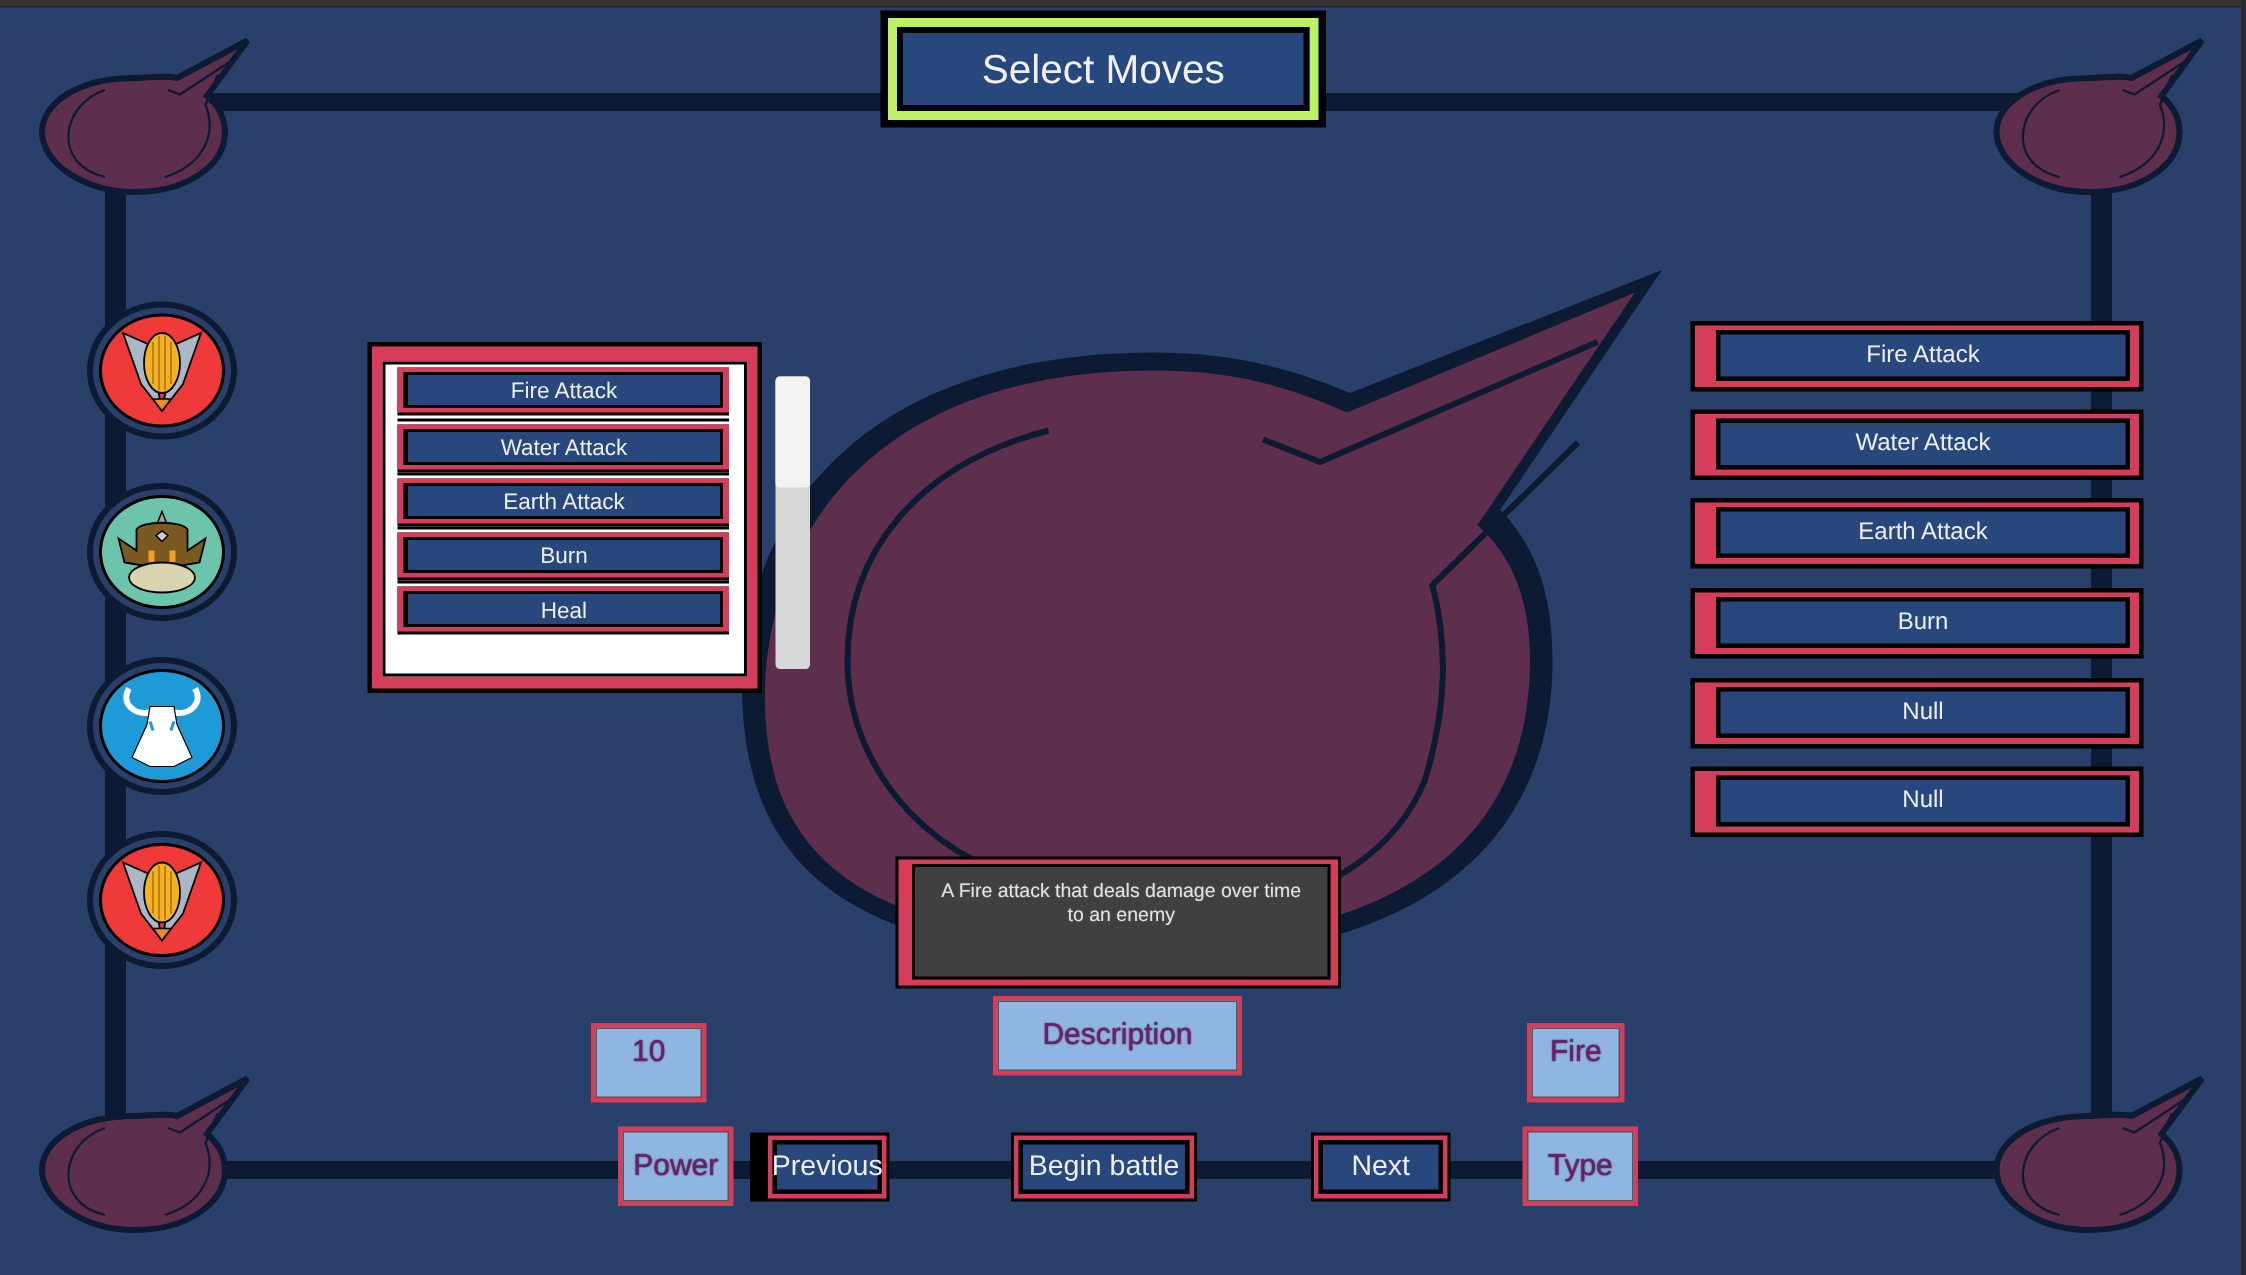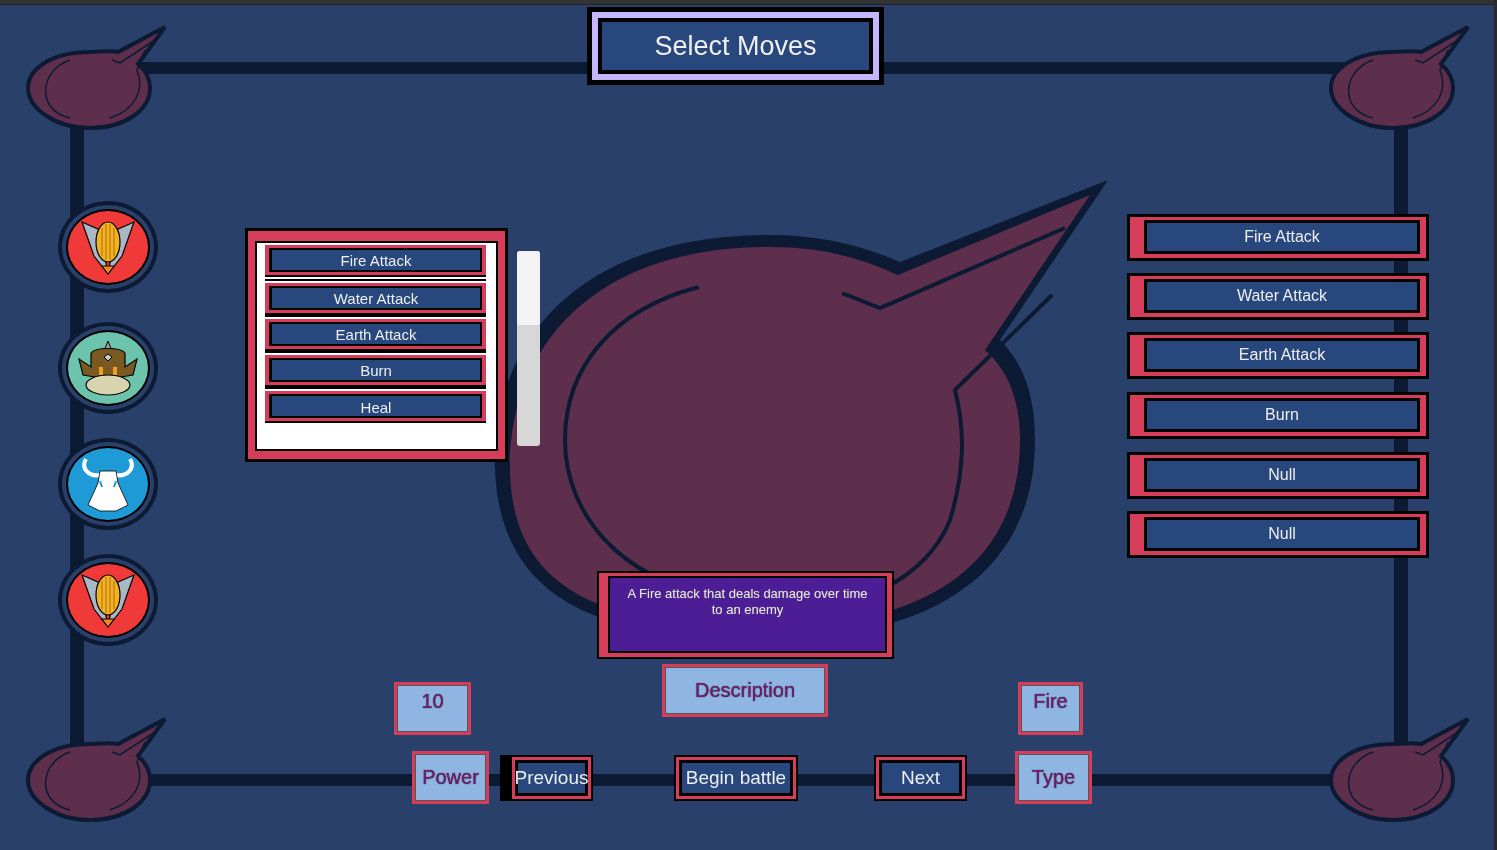--- a/index.html
+++ b/index.html
@@ -4,21 +4,21 @@
 <style>
   * { box-sizing: border-box; margin: 0; padding: 0; }
   html, body { width: 1497px; height: 850px; overflow: hidden; background: #2a2a2a; }
   body { font-family: "Liberation Sans", sans-serif; position: relative; }
   .topbar { position: absolute; left: 0; top: 0; width: 1497px; height: 5px; background: #333; border-bottom: 1px solid #222; }
   .stage { position: absolute; left: 0; top: 5px; width: 1494px; height: 845px; background: #29406a; overflow: hidden; }
   .rightstrip { position: absolute; right: 0; top: 0; width: 3px; height: 850px; background: #2a2a2a; }
   svg.bg { position: absolute; left: 0; top: 0; }
 
   .title-box { position: absolute; left: 587px; top: 7px; width: 297px; height: 78px; background: #000; padding: 5px; }
-  .title-box .red { width: 100%; height: 100%; background: #c4b5fd; padding: 6px; text-align: right; }
+  .title-box .red { width: 100%; height: 100%; background: #bef264; padding: 6px; text-align: right; }
   .title-box .inner { width: 100%; height: 100%; background: #27477d; border: 4px solid #000; display: flex; align-items: center; justify-content: center; color: #f0f0f0; font-size: 27px; }
 
   .list-panel { position: absolute; left: 245px; top: 228px; width: 263px; height: 234px; background: #000; padding: 3px; }
   .list-panel .red { width: 100%; height: 100%; background: #d63d5a; padding: 10px 7px 8px 7px; }
   .list-panel .viewport { width: 100%; height: 100%; background: #fff; border: 2px solid #000; overflow: hidden; padding: 0 10px 0 8px; }
   .list-item { height: 36px; border-top: 2px solid #000; position: relative; padding-top: 2px; }
   .list-item:first-child { border-top: none; }
   .list-item .btn { height: 32px; background: #000; padding: 0 0 2px 0; }
   .list-item .btn .r { height: 30px; background: #d63d5a; padding: 3px 4px 3px 4px; }
   .list-item .btn .b { height: 24px; background: #27477d; border: 2px solid #000; border-left-width: 3px; display: flex; align-items: center; justify-content: center; color: #eee; font-size: 15px; }
@@ -29,21 +29,21 @@
   .avatar { position: absolute; width: 100px; height: 92px; border-radius: 50%; background: #0c1a33; display: flex; align-items: center; justify-content: center; }
   .avatar .ring { width: 92px; height: 84px; border-radius: 50%; background: #29406a; display: flex; align-items: center; justify-content: center; }
   .avatar .face { width: 84px; height: 76px; border-radius: 50%; border: 2px solid #000; overflow: hidden; display: flex; align-items: center; justify-content: center; }
 
   .sel-slot { position: absolute; left: 1127px; width: 302px; height: 47px; background: #000; padding: 3px 3px 3px 3px; }
   .sel-slot .r { width: 100%; height: 100%; background: #d63d5a; padding: 3px 6px 4px 14px; }
   .sel-slot .b { width: 100%; height: 100%; background: #27477d; border: 3px solid #000; display: flex; align-items: center; justify-content: center; color: #eee; font-size: 16px; }
 
   .desc-box { position: absolute; left: 597px; top: 571px; width: 297px; height: 88px; background: #000; padding: 2px; }
   .desc-box .r { width: 100%; height: 100%; background: #d63d5a; padding: 3px 5px 4px 9px; }
-  .desc-box .b { width: 100%; height: 100%; background: #4c1d95; border: 2px solid #000; color: #e3e3e3; font-size: 13px; text-align: center; padding: 8px 14px 0 14px; line-height: 16px; text-shadow: 0 0 1px #7a7a7a; }
+  .desc-box .b { width: 100%; height: 100%; background: #404040; border: 2px solid #000; color: #e3e3e3; font-size: 13px; text-align: center; padding: 8px 14px 0 14px; line-height: 16px; text-shadow: 0 0 1px #7a7a7a; }
 
   .light-box { position: absolute; background: #d63d5a; padding: 3px; }
   .light-box .b { width: 100%; height: 100%; background: #8fb6e3; border: 1px solid #555; display: flex; align-items: center; justify-content: center; color: #701a75; font-size: 20px; text-shadow: 0 0 1px #444, 0 0 1px #444; }
 
   .dark-btn { position: absolute; background: #000; padding: 2px; }
   .dark-btn .r { width: 100%; height: 100%; background: #d63d5a; padding: 3px; }
   .dark-btn .b { width: 100%; height: 100%; background: #27477d; border: 3px solid #000; display: flex; align-items: center; justify-content: center; color: #eee; font-size: 19px; }
 </style>
 </head>
 <body>

